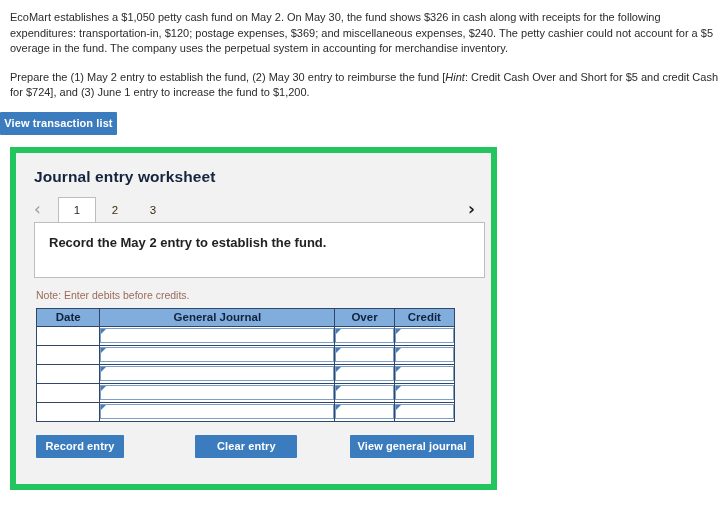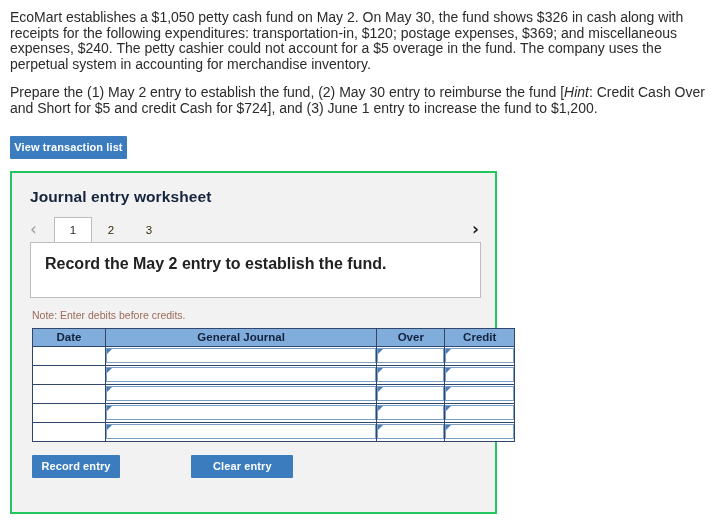--- a/index.html
+++ b/index.html
@@ -14,32 +14,32 @@
     font-size: 12px;
     color: #222222;
     overflow: hidden;
   }
 
   
   #problem-statement {
     padding: 10px 8px 0 10px;
   }
   .problem-para {
-    font-size: 14px;
+    font-size: 11px;
     line-height: 15.6px;
     color: #2b2b2b;
     margin: 0 0 13px 0;
     max-width: 712px;
   }
-  .problem-para.second { margin-bottom: 8px; }
+  .problem-para.second { margin-bottom: 0; }
   .hint-italic { font-style: italic; }
 
   
   #view-transaction-list-wrap {
-    padding: 11px 0 0 10px;
+    padding: 11px 0 0 0;
   }
   .btn-blue {
     display: inline-block;
     background: #3b7cbe;
     color: #ffffff;
     border: none;
     font-family: "Liberation Sans", sans-serif;
     font-size: 11px;
     font-weight: bold;
     letter-spacing: .1px;
@@ -52,21 +52,21 @@
   }
   #view-transaction-list-button { width: 117px; }
 
   
   #worksheet-card {
     position: relative;
     margin: 12px 0 0 10px;
     width: 487px;
     height: 343px;
     background: #f2f2f2;
-    border: 2px solid #22c55e;
+    border: 6px solid #22c55e;
     box-sizing: border-box;
   }
   #worksheet-title {
     font-size: 15.5px;
     font-weight: bold;
     color: #15243d;
     margin: 0;
     padding: 15px 0 0 18px;
     letter-spacing: .1px;
   }
@@ -130,21 +130,21 @@
     margin: 0 0 0 18px;
     width: 451px;
     height: 56px;
     background: #ffffff;
     border: 1px solid #bdbdbd;
     box-sizing: border-box;
     position: relative;
     z-index: 2;
   }
   #instruction-text {
-    font-size: 16px;
+    font-size: 13px;
     font-weight: bold;
     color: #222222;
     padding: 12px 0 0 14px;
     margin: 0;
   }
 
   
   #note-text {
     font-size: 10.5px;
     color: #9b6b5a;
@@ -152,21 +152,21 @@
     padding: 11px 0 0 20px;
   }
 
   
   #journal-table-wrap {
     padding: 7px 0 0 20px;
   }
   table#journal-table {
     border-collapse: collapse;
     table-layout: fixed;
-    width: 483px;
+    width: 419px;
     background: #ffffff;
   }
   table#journal-table th {
     background: #81addd;
     border: 1px solid #30466b;
     color: #12223d;
     font-size: 11.5px;
     font-weight: bold;
     height: 17px;
     padding: 0;
@@ -336,15 +336,16 @@
               <div class="field-box"></div>
             </td>
         </tr>
       </tbody>
     </table>
   </div>
 
   <div id="action-buttons">
     <button class="btn-blue" id="record-entry-button">Record entry</button>
     <button class="btn-blue" id="clear-entry-button">Clear entry</button>
+    <button class="btn-blue" id="view-general-journal-button">View general journal</button>
   </div>
 
 </div>
 
 </body></html>

